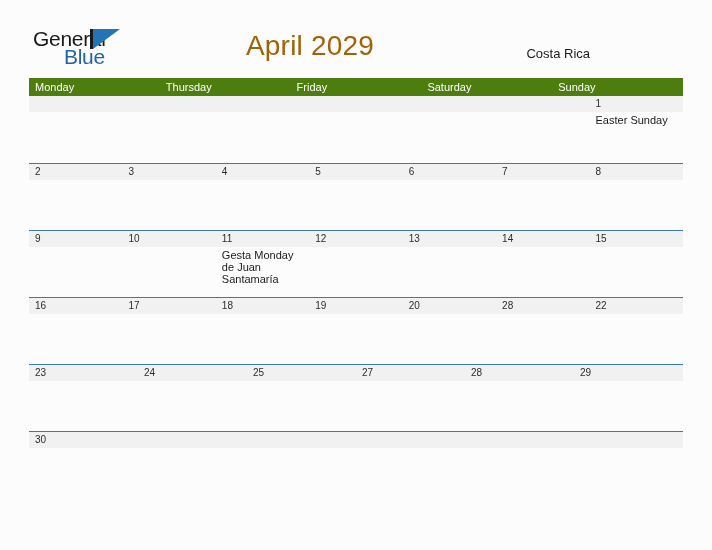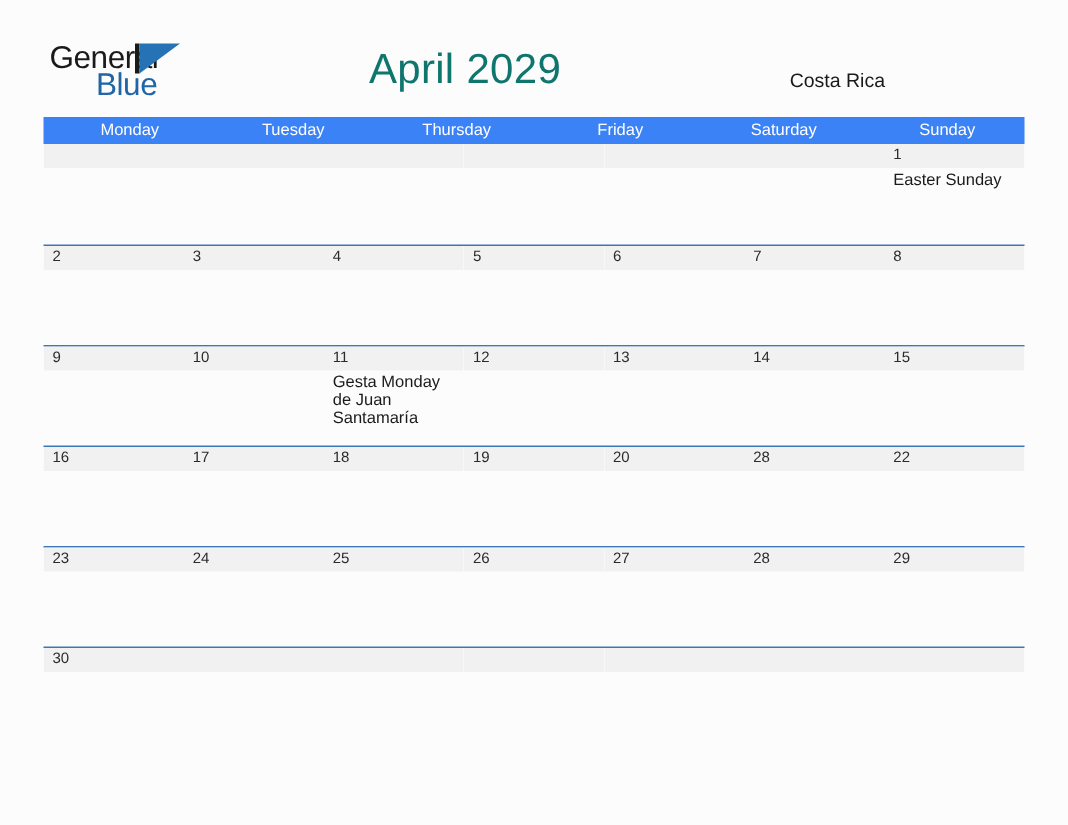--- a/index.html
+++ b/index.html
@@ -81,21 +81,21 @@
     border-right: 27px solid transparent;
   }
 
   .cal-title {
     position: absolute;
     left: 0;
     right: 0;
     top: 30px;
     text-align: center;
     font-size: 28px;
-    color: #0f766e;
+    color: #a16207;
     font-family: "Liberation Sans", sans-serif;
     font-weight: normal;
     letter-spacing: 0.2px;
     margin: 0;
   }
 
   .cal-region {
     position: absolute;
     right: 30px;
     top: 46px;
@@ -108,23 +108,22 @@
   
   .calendar {
     position: absolute;
     left: 29px;
     top: 78px;
     width: 654px;
   }
 
   .dow-row {
     display: flex;
-    background: #3b82f6;
+    background: #4d7c0f;
     height: 18px;
-    text-align: center;
   }
   .dow-cell {
     flex: 1 1 0;
     color: #ffffff;
     font-size: 11px;
     line-height: 18px;
     padding-left: 6px;
     box-sizing: border-box;
     font-family: "Liberation Sans", sans-serif;
     white-space: nowrap;
@@ -197,21 +196,20 @@
     <h1 class="cal-title">April 2029</h1>
 
     <div class="cal-region">Costa Rica</div>
 
   </div>
 
   <div class="calendar">
 
     <div class="dow-row">
       <div class="dow-cell">Monday</div>
-      <div class="dow-cell">Tuesday</div>
       <div class="dow-cell">Thursday</div>
       <div class="dow-cell">Friday</div>
       <div class="dow-cell">Saturday</div>
       <div class="dow-cell">Sunday</div>
     </div>
 
     <div id="weeks-container">
         <div class="week-row first">
           <div class="day-cell empty">
             <div class="day-band">
@@ -377,25 +375,20 @@
               <span class="day-num">24</span>
             </div>
           </div>
           <div class="day-cell">
             <div class="day-band">
               <span class="day-num">25</span>
             </div>
           </div>
           <div class="day-cell">
             <div class="day-band">
-              <span class="day-num">26</span>
-            </div>
-          </div>
-          <div class="day-cell">
-            <div class="day-band">
               <span class="day-num">27</span>
             </div>
           </div>
           <div class="day-cell">
             <div class="day-band">
               <span class="day-num">28</span>
             </div>
           </div>
           <div class="day-cell">
             <div class="day-band">

